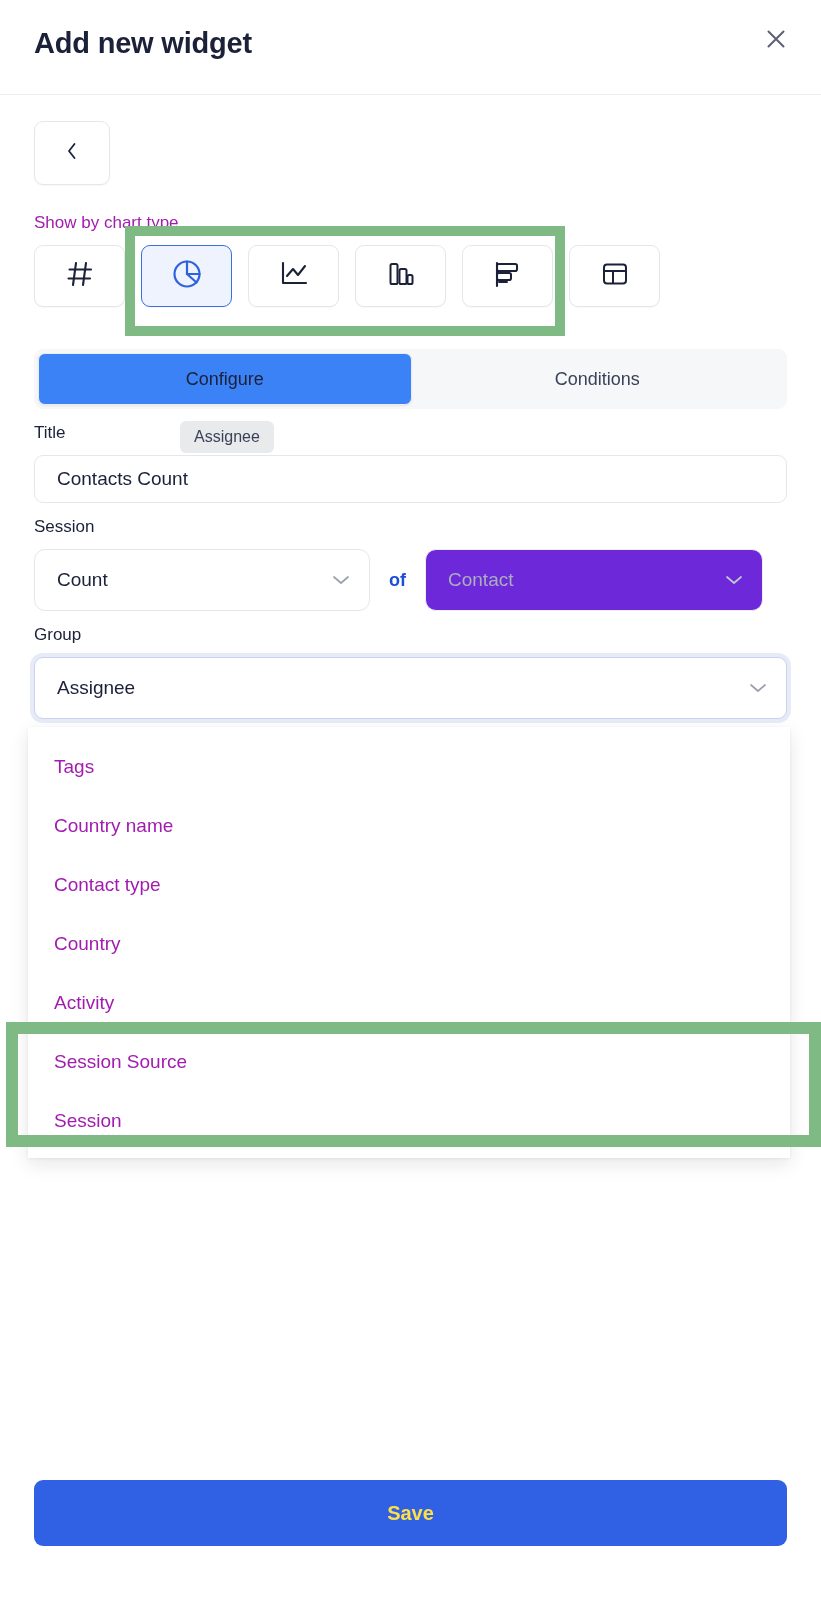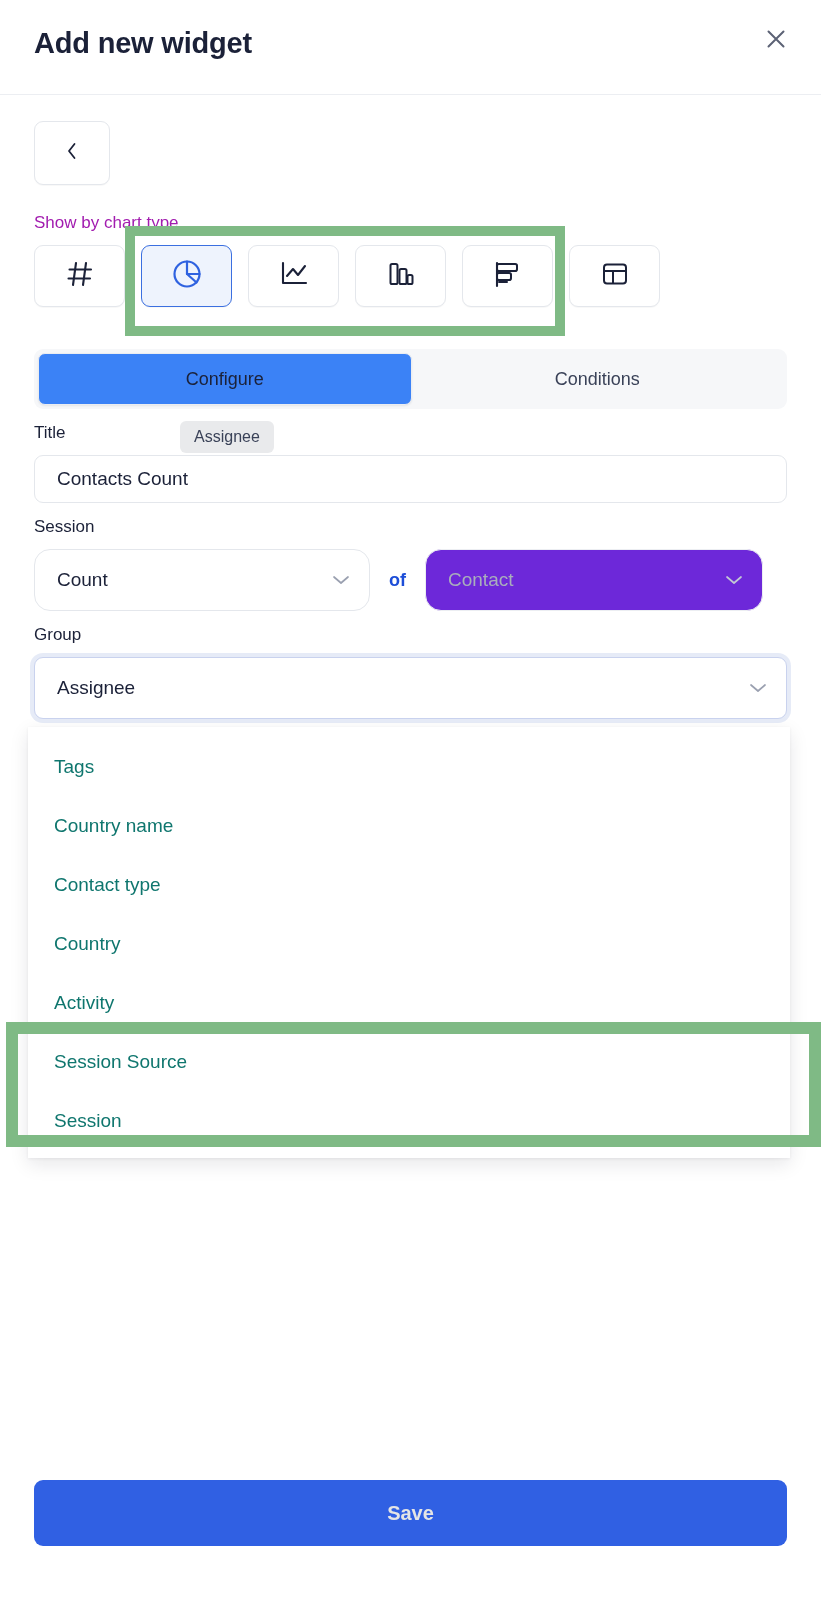--- a/index.html
+++ b/index.html
@@ -189,21 +189,21 @@
   .metric-row {
     margin-top: 12px;
     display: flex;
     align-items: center;
     gap: 19px;
   }
   .select {
     position: relative;
     height: 62px;
     border: 1px solid #e4e7ec;
-    border-radius: 16px;
+    border-radius: 11px;
     background: #fff;
     display: flex;
     align-items: center;
     padding: 0 22px;
     font-size: 19px;
     color: #1b2138;
     cursor: pointer;
   }
   .select .chev {
     position: absolute;
@@ -248,21 +248,21 @@
     box-shadow: 0 6px 18px rgba(16,24,40,0.10), 0 1px 3px rgba(16,24,40,0.06);
     z-index: 10;
     padding: 10px 0 8px 0;
   }
   .dd-item {
     height: 59px;
     display: flex;
     align-items: center;
     padding: 0 26px;
     font-size: 19px;
-    color: #0f766e;
+    color: #a21caf;
     cursor: pointer;
   }
 
   .green-box-options {
     position: absolute;
     left: -28px;
     top: 295px;
     width: 815px;
     height: 125px;
     border: 12px solid #7fba85;
@@ -277,21 +277,21 @@
     right: 0;
     bottom: 0;
     padding: 0 34px 54px 34px;
   }
   .save-btn {
     width: 100%;
     height: 66px;
     background: #3060e3;
     border: none;
     border-radius: 9px;
-    color: #e5e5e5;
+    color: #fde047;
     font-size: 20px;
     font-weight: bold;
     font-family: inherit;
     cursor: pointer;
   }
 </style>
 </head>
 <body>
 
 <div class="modal">

